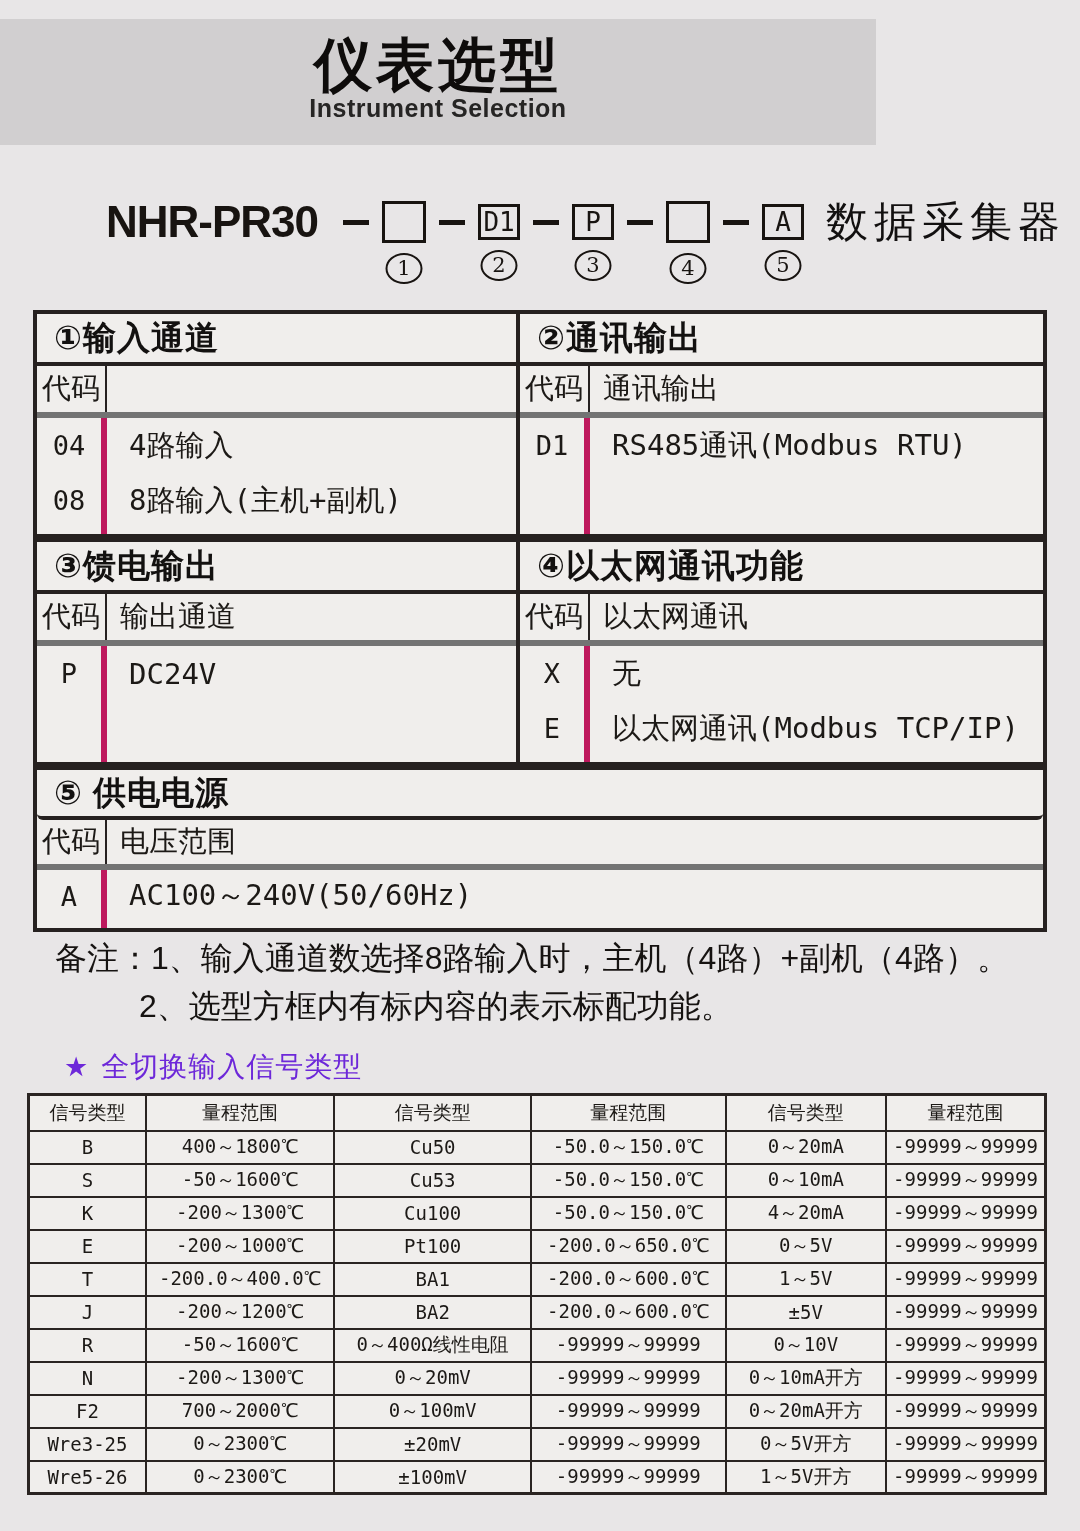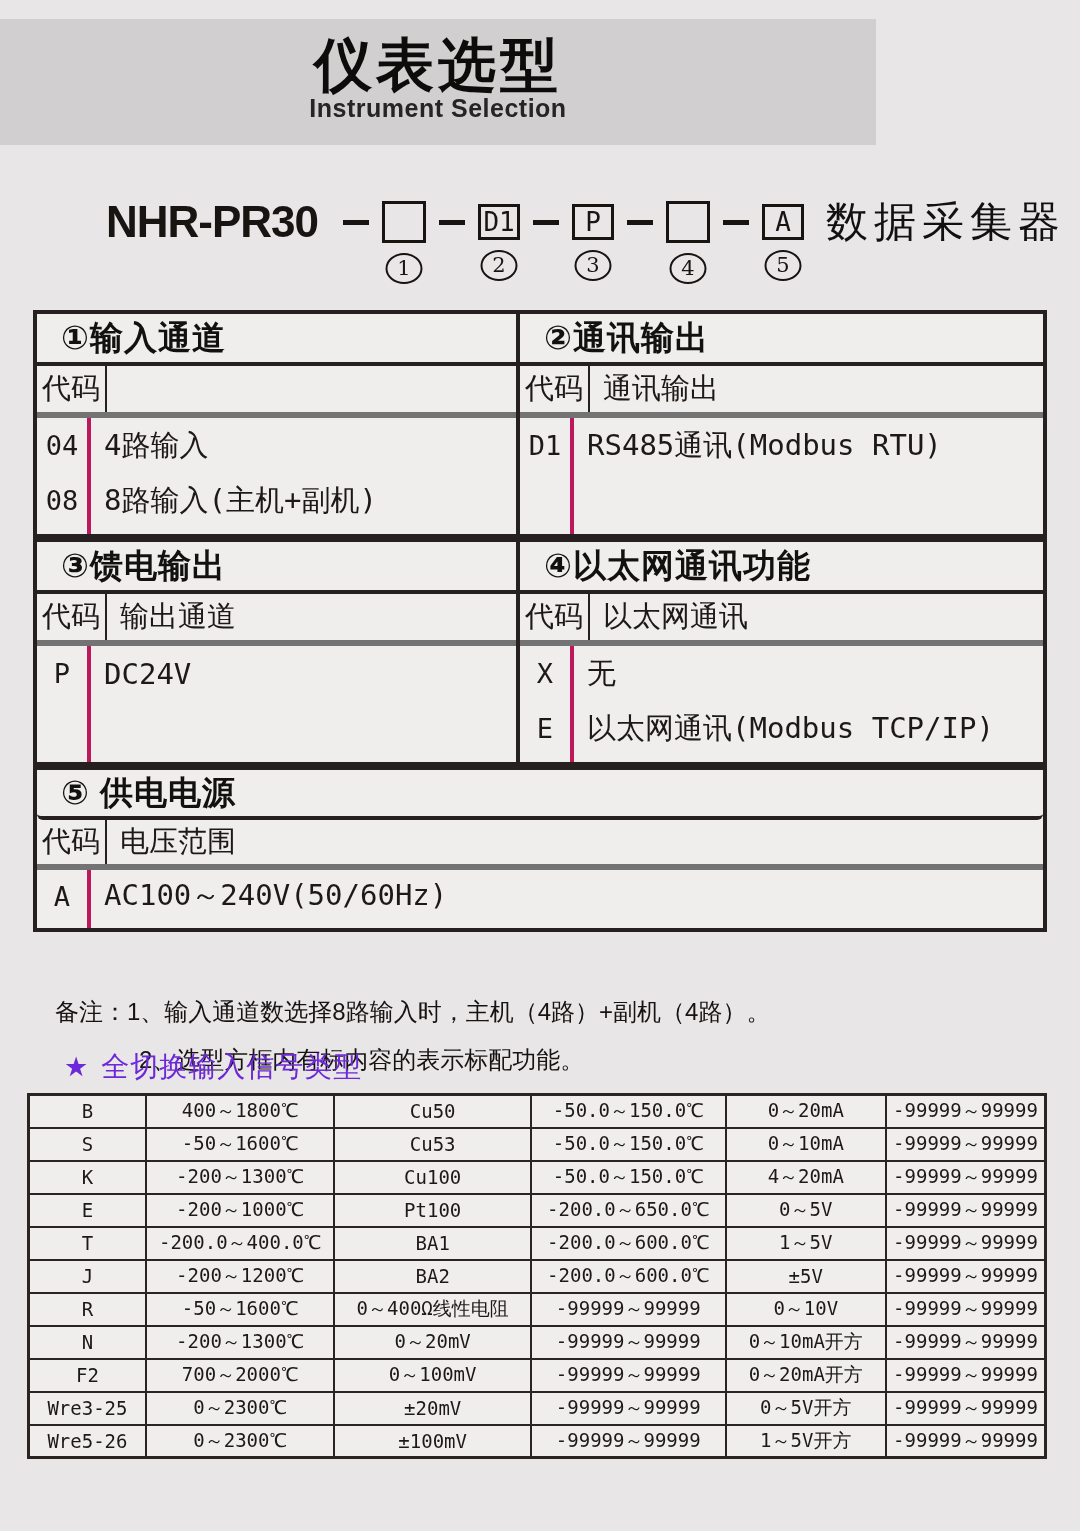--- a/index.html
+++ b/index.html
@@ -79,59 +79,59 @@
     background: #f0eeec;
     display: flex;
   }
   .sel-half { display: flex; flex-direction: column; }
   .sel-half.left  { width: 483px; border-right: 4px solid #262120; }
   .sel-half.right { flex: 1; }
   .sel-half.full  { width: 100%; }
   .sel-title {
     height: 52px; border-bottom: 4px solid #262120;
     display: flex; align-items: center;
-    padding-left: 24px;
+    padding-left: 17px;
     font-size: 33px; font-weight: 700; letter-spacing: 1px;
     color: #131110;
   }
   .sel-header { height: 52px; border-bottom: 6px solid #737373; display: flex; }
   .code-h {
     width: 70px; border-right: 2px solid #262120;
     display: flex; align-items: center; justify-content: center;
     font-size: 29px; color: #1c1916;
   }
   .desc-h {
     flex: 1; display: flex; align-items: center;
     padding-left: 13px; font-size: 29px; color: #1c1916;
   }
   .sel-data { flex: 1; display: flex; }
   .code-col {
-    width: 54px; border-right: 4px solid #be185d;
+    width: 70px; border-right: 6px solid #be185d;
     display: flex; flex-direction: column;
   }
   .desc-col { flex: 1; display: flex; flex-direction: column; }
   .code-cell {
     height: 55px; display: flex; align-items: center; justify-content: center;
     font-family: "DejaVu Sans Mono", monospace;
     font-size: 27px; color: #1c1916;
   }
   .desc-cell {
     height: 55px; display: flex; align-items: center;
-    padding-left: 13px;
+    padding-left: 22px;
     font-family: "DejaVu Sans Mono", monospace;
     font-size: 29px; color: #1c1916;
   }
   #blockAB { top: 310px; height: 228px; }
   #blockCD { top: 538px; height: 228px; }
   #blockE  { top: 766px; height: 166px; }
   #blockE .sel-title  { height: 50px; border-radius: 6px; }
   #blockE .sel-header { height: 50px; }
   #blockE .code-cell, #blockE .desc-cell { height: 52px; }
   
-  .notes { position: absolute; left: 55px; top: 995px; font-size: 24px; color: #161311; }
+  .notes { position: absolute; left: 55px; top: 941px; font-size: 32px; color: #161311; }
   .note-line { line-height: 34px; white-space: nowrap; }
   .note-line.second { margin-top: 14px; padding-left: 84px; }
   .star-title {
     position: absolute; left: 64px; top: 1048px;
     font-size: 28px; font-weight: 500; color: #6d28d9;
     letter-spacing: 1px; white-space: nowrap;
   }
   .star-title .star-icon { margin-right: 12px; font-size: 27px; }
   
   .signal-table {
@@ -286,20 +286,28 @@
 <table class="signal-table">
   <colgroup>
     <col style="width:117px">
       <col style="width:188px">
       <col style="width:196px">
     <col style="width:194px">
       <col style="width:160px">
       <col style="width:159px">
   </colgroup>
   <tbody>
+      <tr>
+    <th>信号类型</th>
+    <th>量程范围</th>
+    <th>信号类型</th>
+    <th>量程范围</th>
+    <th>信号类型</th>
+    <th>量程范围</th>
+  </tr>
   <tr>
     <td>B</td>
     <td>400～1800℃</td>
     <td>Cu50</td>
     <td>-50.0～150.0℃</td>
     <td>0～20mA</td>
     <td>-99999～99999</td>
   </tr>
   <tr>
     <td>S</td>

